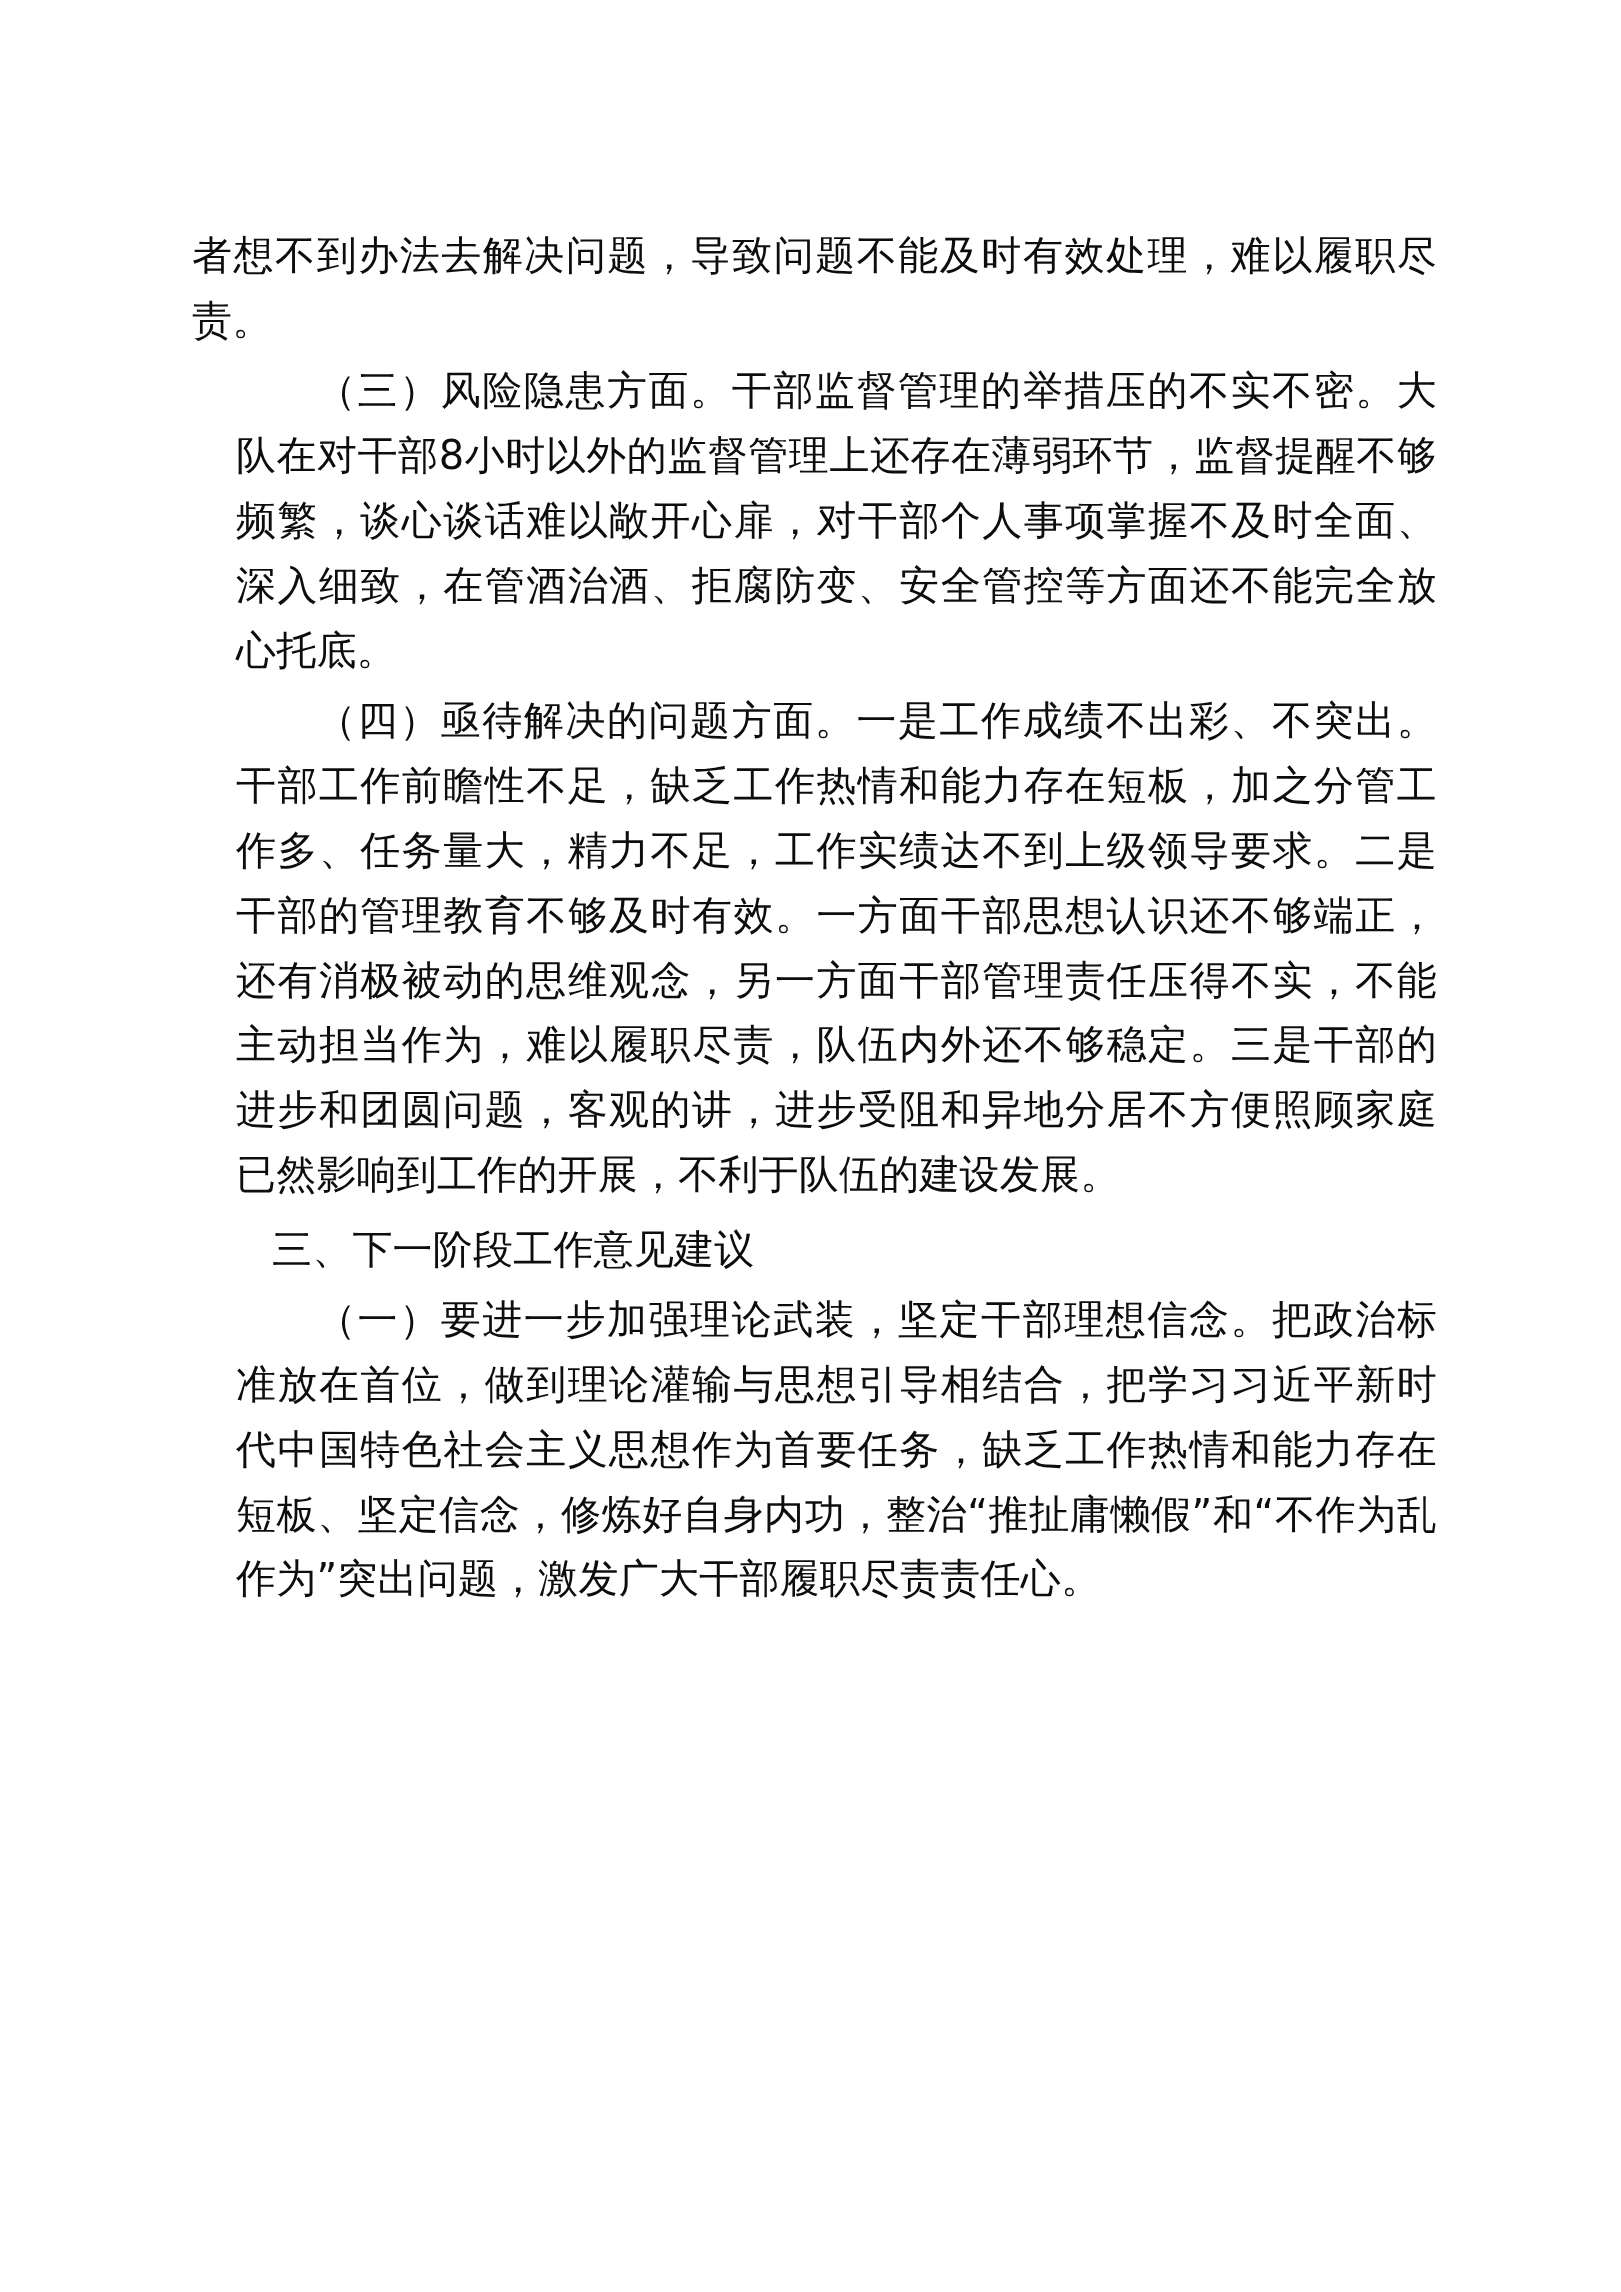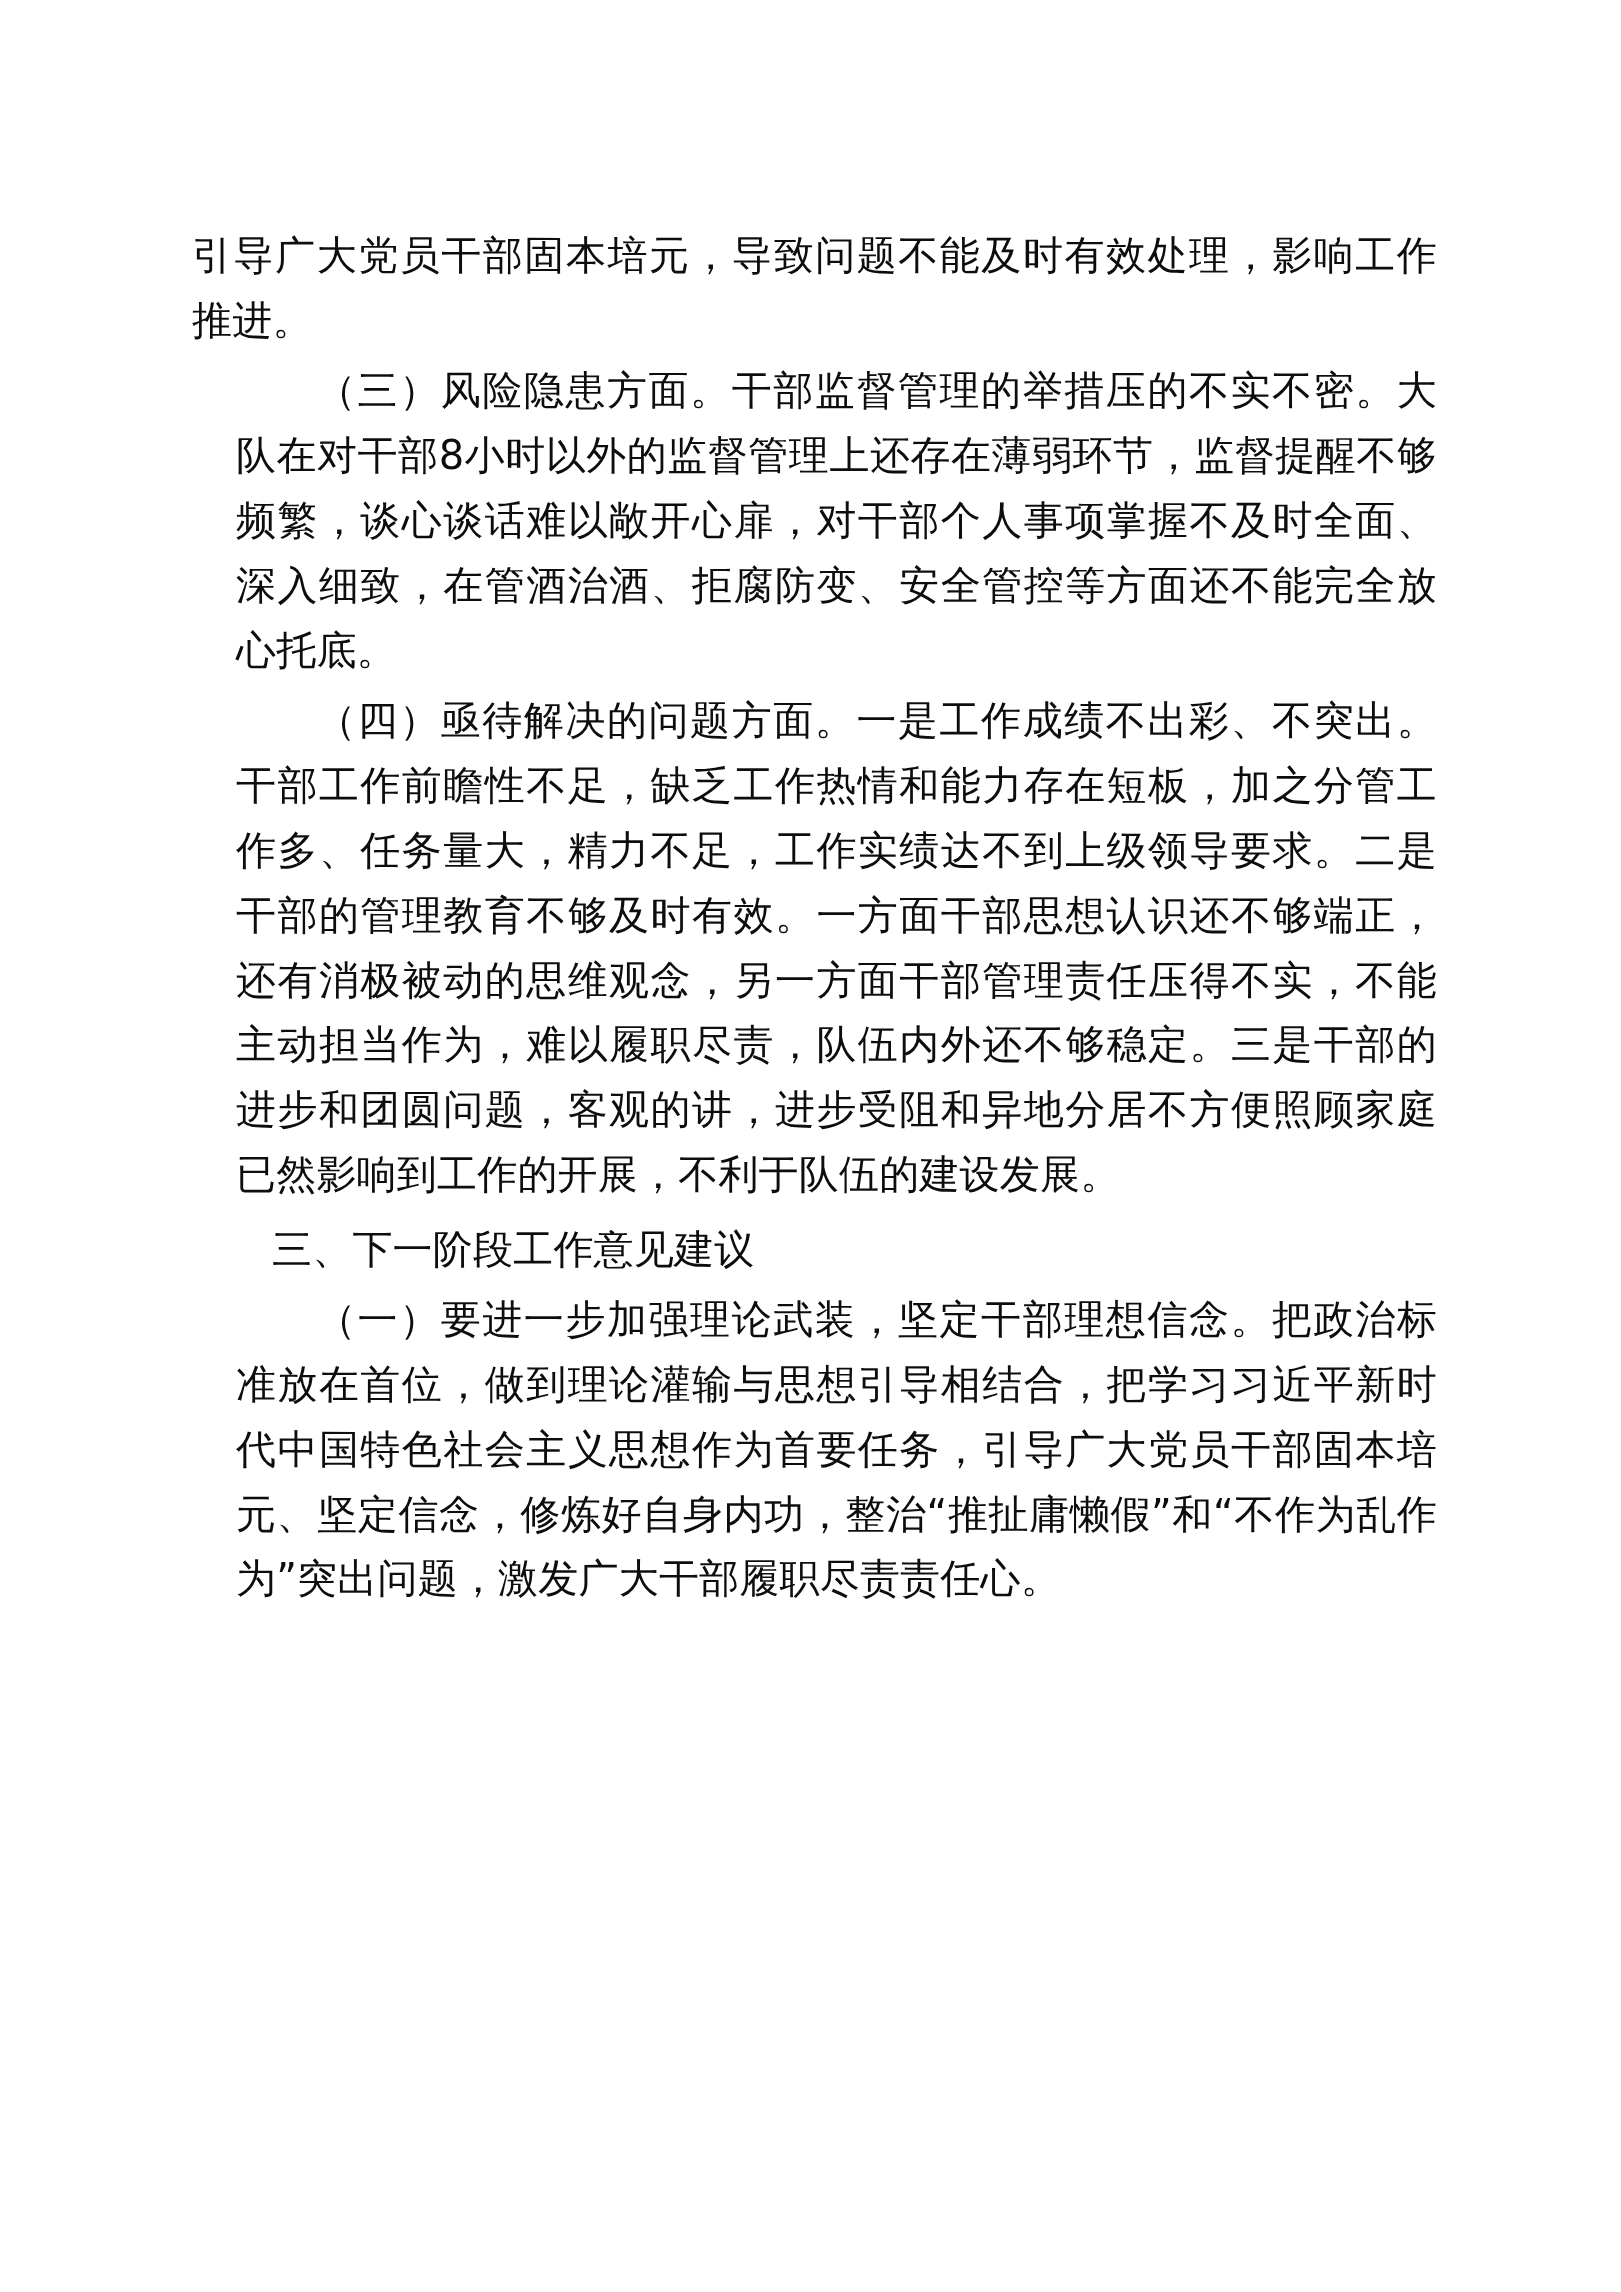--- a/index.html
+++ b/index.html
@@ -42,25 +42,25 @@
     text-indent: 2em;
     margin-top: 9.8px;
   }
 </style>
 </head>
 <body>
 
 <div class="page">
   <div class="content">
 
-    <p class="para">引导广大党员干部固本培元，导致问题不能及时有效处理，影响工作推进。</p>
+    <p class="para">者想不到办法去解决问题，导致问题不能及时有效处理，难以履职尽责。</p>
 
     <p class="para indent">（三）风险隐患方面。干部监督管理的举措压的不实不密。大队在对干部8小时以外的监督管理上还存在薄弱环节，监督提醒不够频繁，谈心谈话难以敞开心扉，对干部个人事项掌握不及时全面、深入细致，在管酒治酒、拒腐防变、安全管控等方面还不能完全放心托底。</p>
 
     <p class="para indent">（四）亟待解决的问题方面。一是工作成绩不出彩、不突出。干部工作前瞻性不足，缺乏工作热情和能力存在短板，加之分管工作多、任务量大，精力不足，工作实绩达不到上级领导要求。二是干部的管理教育不够及时有效。一方面干部思想认识还不够端正，还有消极被动的思维观念，另一方面干部管理责任压得不实，不能主动担当作为，难以履职尽责，队伍内外还不够稳定。三是干部的进步和团圆问题，客观的讲，进步受阻和异地分居不方便照顾家庭已然影响到工作的开展，不利于队伍的建设发展。</p>
 
     <p class="para heading">三、下一阶段工作意见建议</p>
 
-    <p class="para indent">（一）要进一步加强理论武装，坚定干部理想信念。把政治标准放在首位，做到理论灌输与思想引导相结合，把学习习近平新时代中国特色社会主义思想作为首要任务，引导广大党员干部固本培元、坚定信念，修炼好自身内功，整治“推扯庸懒假”和“不作为乱作为”突出问题，激发广大干部履职尽责责任心。</p>
+    <p class="para indent">（一）要进一步加强理论武装，坚定干部理想信念。把政治标准放在首位，做到理论灌输与思想引导相结合，把学习习近平新时代中国特色社会主义思想作为首要任务，缺乏工作热情和能力存在短板、坚定信念，修炼好自身内功，整治“推扯庸懒假”和“不作为乱作为”突出问题，激发广大干部履职尽责责任心。</p>
 
   </div>
 </div>
 
 
 </body></html>

